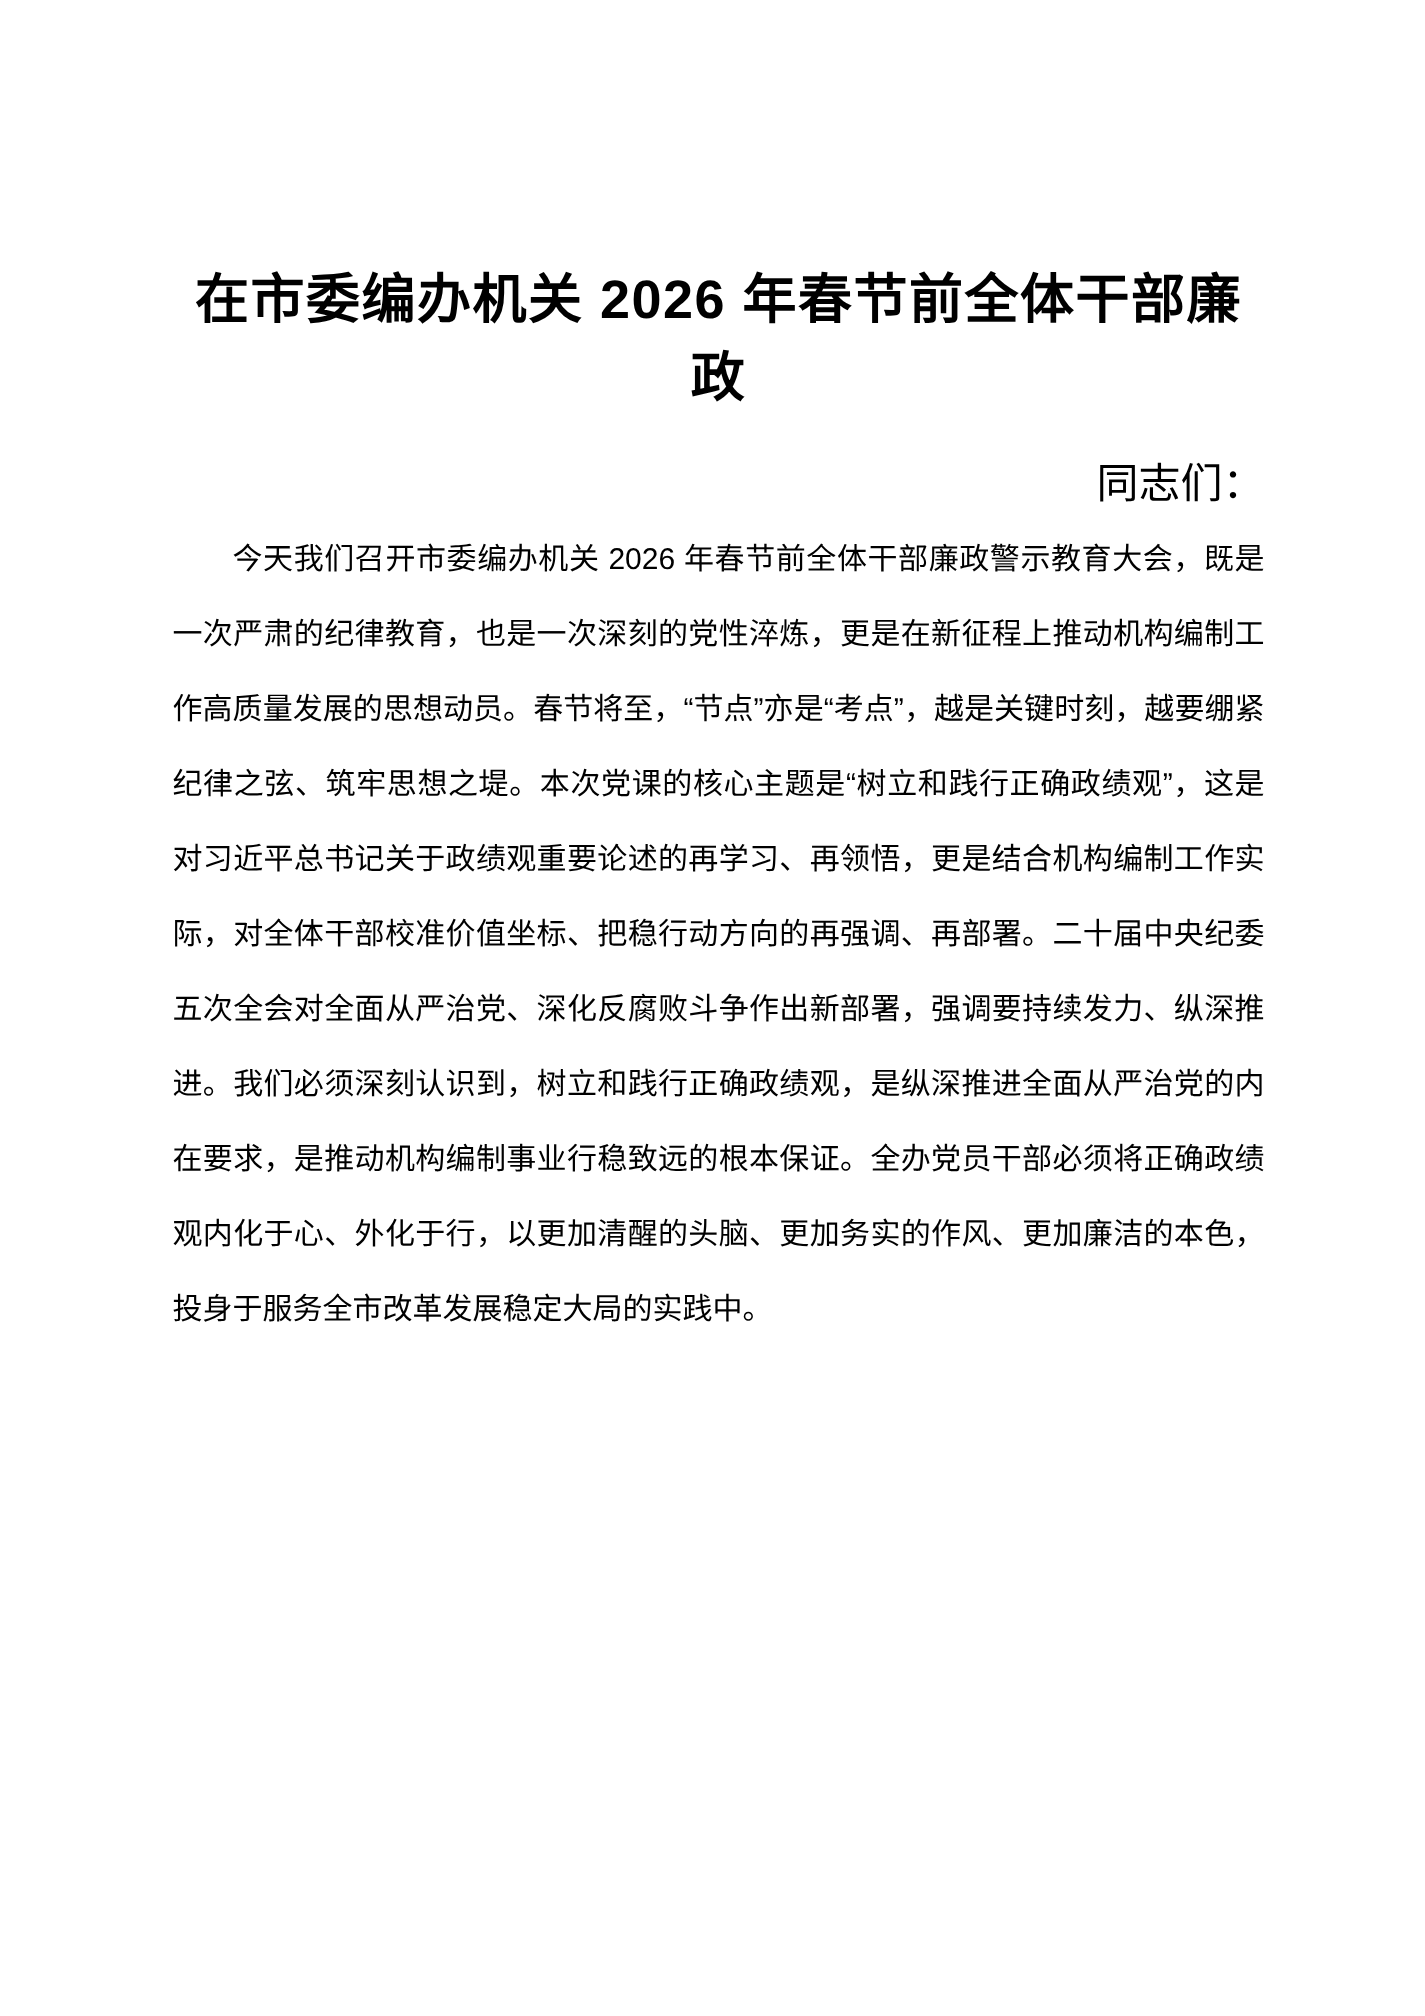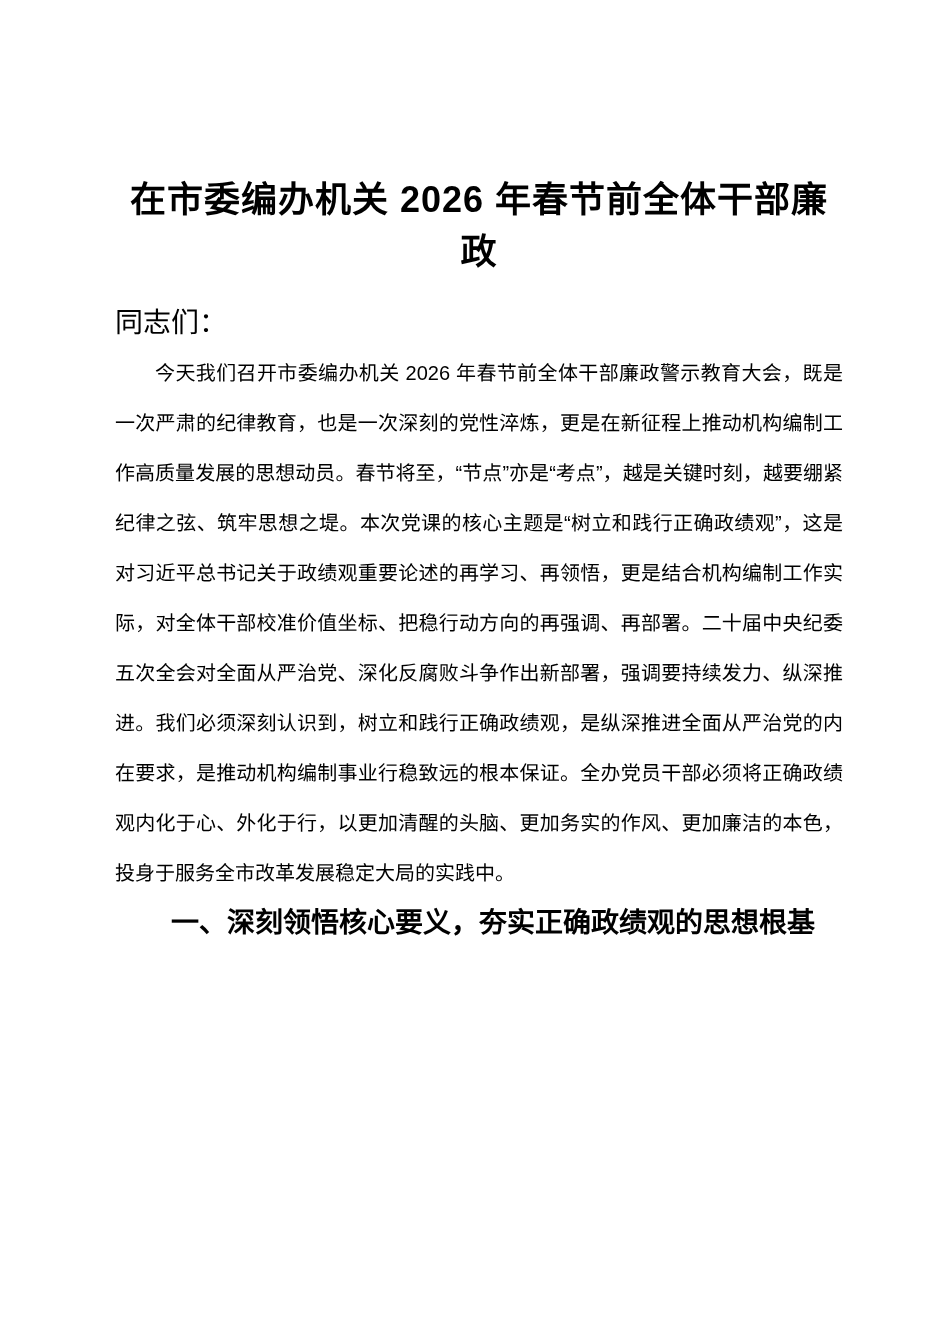--- a/index.html
+++ b/index.html
@@ -29,20 +29,21 @@
     font-weight: 700;
     text-align: center;
     letter-spacing: 1px;
   }
   .title-line { display: block; }
   .salutation {
     margin: 0;
     font-size: 28px;
     line-height: 50px;
     font-weight: 400;
+    text-align: right;
   }
   .body-paragraph {
     margin: 0;
     font-size: 20px;
     line-height: 50px;
     font-weight: 400;
     text-align: justify;
     text-justify: inter-ideograph;
     text-indent: 2em;
     word-break: break-all;
@@ -60,14 +61,13 @@
 
 <div class="page">
   <h1 class="doc-title">
     <span class="title-line">在市委编办机关 2026 年春节前全体干部廉政</span>
   </h1>
 
   <p class="salutation">同志们：</p>
 
   <p class="body-paragraph">今天我们召开市委编办机关 2026 年春节前全体干部廉政警示教育大会，既是一次严肃的纪律教育，也是一次深刻的党性淬炼，更是在新征程上推动机构编制工作高质量发展的思想动员。春节将至，“节点”亦是“考点”，越是关键时刻，越要绷紧纪律之弦、筑牢思想之堤。本次党课的核心主题是“树立和践行正确政绩观”，这是对习近平总书记关于政绩观重要论述的再学习、再领悟，更是结合机构编制工作实际，对全体干部校准价值坐标、把稳行动方向的再强调、再部署。二十届中央纪委五次全会对全面从严治党、深化反腐败斗争作出新部署，强调要持续发力、纵深推进。我们必须深刻认识到，树立和践行正确政绩观，是纵深推进全面从严治党的内在要求，是推动机构编制事业行稳致远的根本保证。全办党员干部必须将正确政绩观内化于心、外化于行，以更加清醒的头脑、更加务实的作风、更加廉洁的本色，投身于服务全市改革发展稳定大局的实践中。</p>
 
-  <p class="section-heading">一、深刻领悟核心要义，夯实正确政绩观的思想根基</p>
 </div>
 
 </body></html>

